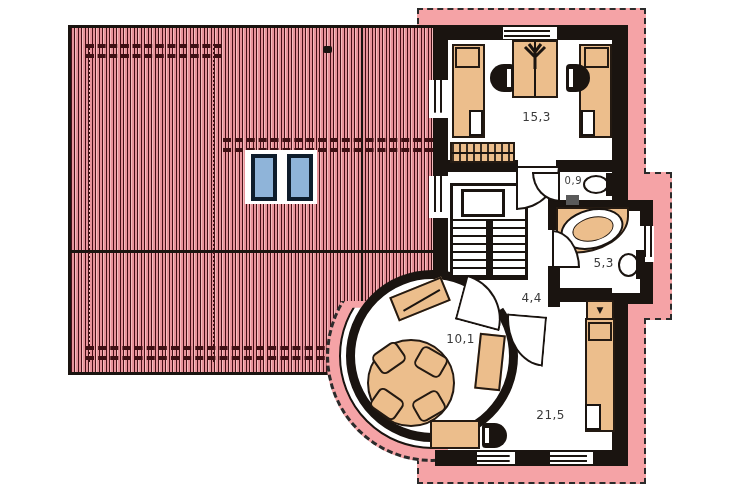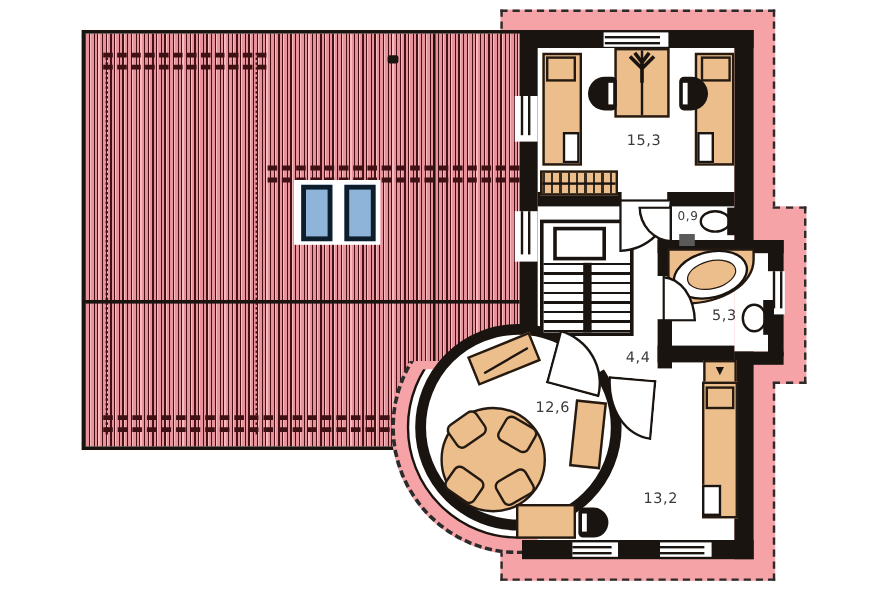--- a/index.html
+++ b/index.html
@@ -145,16 +145,16 @@
   <div class="door" style="left:516px;top:166px;width:44px;height:44px;border-radius:0 0 100% 0;"></div>
   <div class="door" style="left:532px;top:172px;width:28px;height:30px;border-radius:0 0 0 100%;"></div>
   <div class="door" style="left:552px;top:230px;width:28px;height:38px;border-radius:0 100% 0 0;"></div>
   <div class="door" style="left:460px;top:280px;width:46px;height:46px;border-radius:0 100% 0 0;transform:rotate(15deg);"></div>
   <div class="door" style="left:505px;top:315px;width:40px;height:50px;border-radius:0 0 0 100%;transform:rotate(5deg);"></div>
 
   <div class="label" style="left:511px;top:110px;width:40px;">15,3</div>
   <div class="label small" style="left:558px;top:175px;width:24px;">0,9</div>
   <div class="label" style="left:580px;top:256px;width:34px;">5,3</div>
   <div class="label" style="left:506px;top:291px;width:36px;">4,4</div>
-  <div class="label" style="left:433px;top:332px;width:42px;">12,6</div>
-  <div class="label" style="left:523px;top:408px;width:42px;">13,2</div>
+  <div class="label" style="left:433px;top:332px;width:42px;">10,1</div>
+  <div class="label" style="left:523px;top:408px;width:42px;">21,5</div>
 
 </div>
 
 </body></html>

